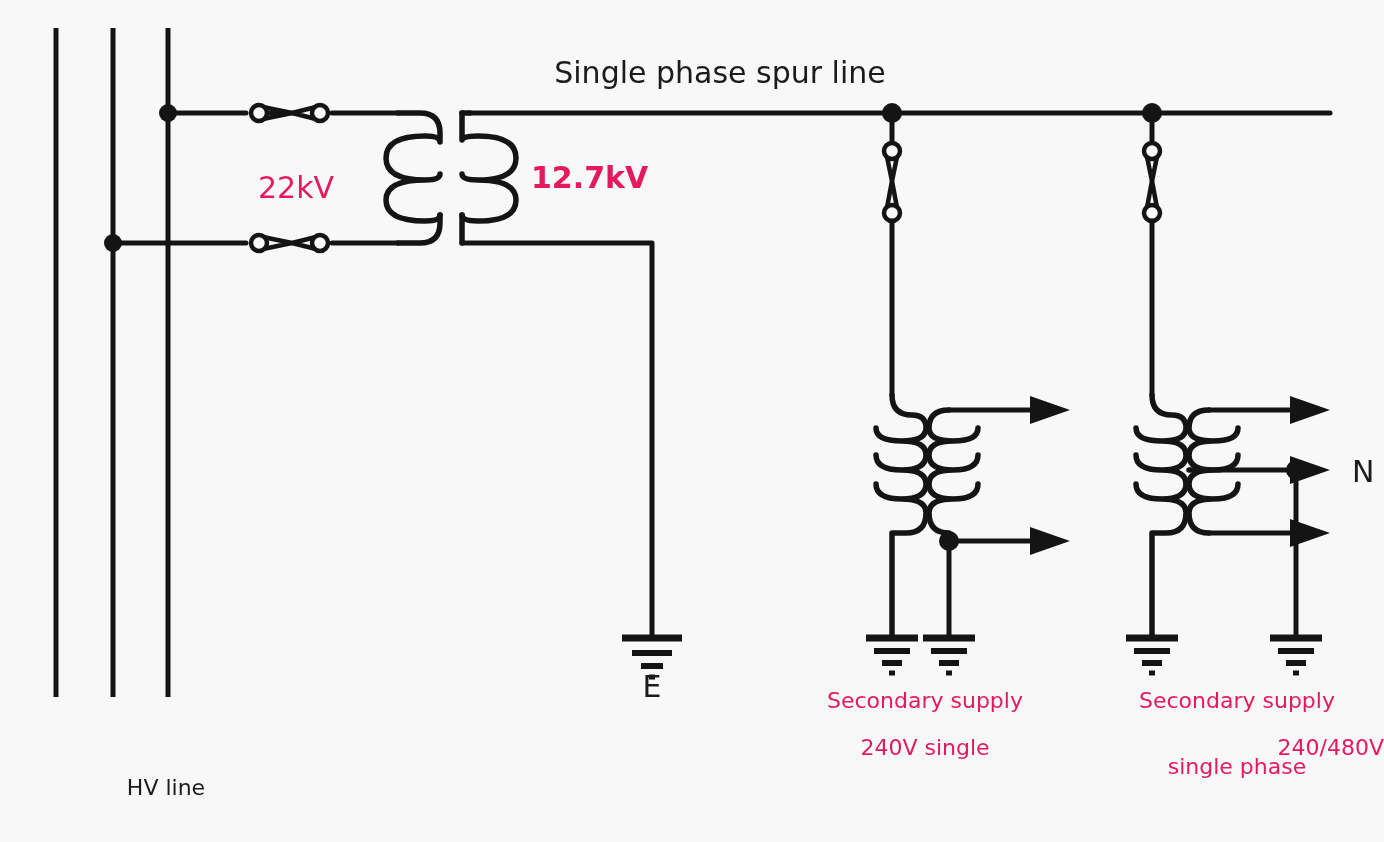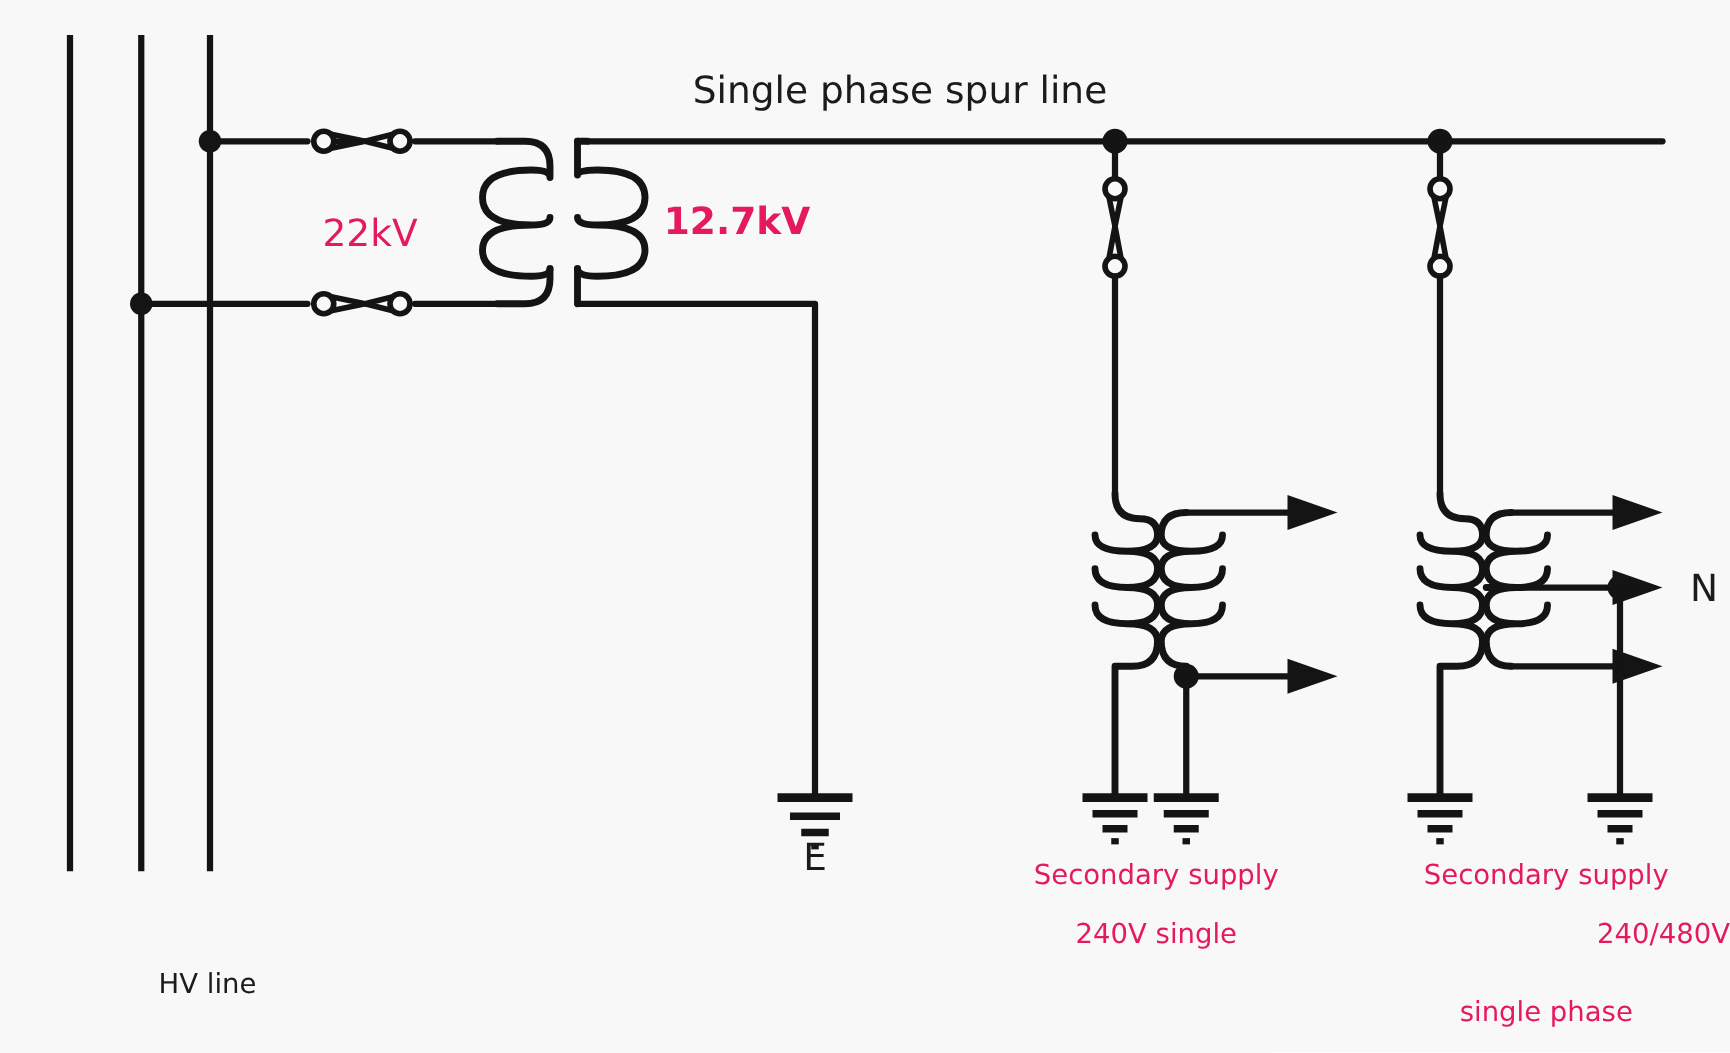--- a/index.html
+++ b/index.html
@@ -347,15 +347,15 @@
 
   <div class="lbl t-n lbl-dark" style="left:1352px; top:455px;">N</div>
 
   <div class="lbl t-caption lbl-dark" style="left:0px; top:775px; width:260px;margin-left:36px;">HV line</div>
 
   <div class="lbl t-caption lbl-accent" style="left:780px; top:688px; width:290px;">Secondary supply</div>
   <div class="lbl t-caption lbl-accent" style="left:780px; top:735px; width:290px;">240V single</div>
 
   <div class="lbl t-caption lbl-accent" style="left:1090px; top:688px; width:294px;">Secondary supply</div>
   <div class="lbl t-caption lbl-accent" style="left:1090px; top:735px; width:294px;text-align:right;">240/480V</div>
-  <div class="lbl t-caption lbl-accent" style="left:1090px; top:798px; width:294px;">single phase</div>
+  <div class="lbl t-caption lbl-accent" style="left:1090px; top:754px; width:294px;">single phase</div>
 
 </div>
 
 </body></html>

